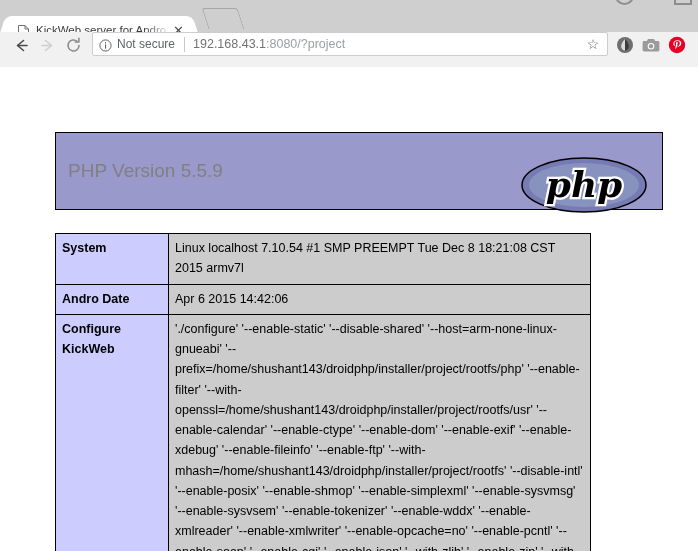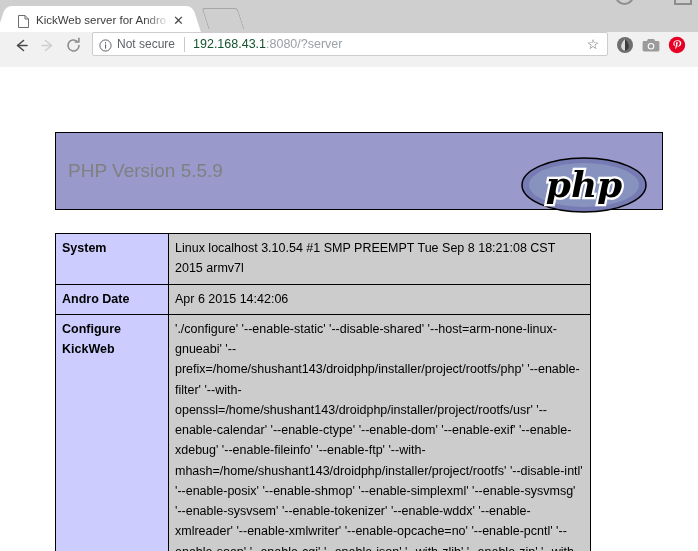--- a/index.html
+++ b/index.html
@@ -34,21 +34,21 @@
     border: 2px solid #8d8d8d;
     border-radius: 50%;
   }
   .winctrl-square {
     width: 14px; height: 14px;
     border: 2px solid #8d8d8d;
   }
 
   .tab {
     position: absolute;
-    left: 8px; top: 6px;
+    left: 8px; top: 16px;
     width: 182px; height: 28px;
     background: #ffffff;
     border-radius: 8px 8px 0 0;
     display: flex;
     align-items: center;
     padding: 0 6px 0 10px;
     box-sizing: border-box;
     transform: skewX(0deg);
   }
   .tab:before, .tab:after {
@@ -146,21 +146,21 @@
     margin: 0 8px 0 9px;
     flex: 0 0 auto;
   }
   .url {
     font-size: 12.5px;
     color: #9aa0a6;
     white-space: nowrap;
     overflow: hidden;
     flex: 1 1 auto;
   }
-  .url .host { color: #14532d; }
+  .url .host { color: #737373; }
   .star {
     width: 20px; flex: 0 0 auto;
     text-align: center;
     font-size: 14px;
     color: #5f6368;
     cursor: pointer;
   }
   .ext {
     width: 26px; height: 26px;
     flex: 0 0 auto;
@@ -284,21 +284,21 @@
     <div class="omnibox">
       <span class="sec-icon">
         <svg width="13" height="13" viewBox="0 0 13 13">
           <circle cx="6.5" cy="6.5" r="5.6" fill="none" stroke="#5f6368" stroke-width="1"></circle>
           <rect x="6" y="5.4" width="1.1" height="4.1" fill="#5f6368"></rect>
           <rect x="6" y="3.2" width="1.1" height="1.3" fill="#5f6368"></rect>
         </svg>
       </span>
       <span class="sec-label">Not secure</span>
       <span class="sec-sep"></span>
-      <span class="url"><span class="host">192.168.43.1</span><span>:8080/?server</span></span>
+      <span class="url"><span class="host">192.168.43.1</span><span>:8080/?project</span></span>
       <span class="star">☆</span>
     </div>
 
     <div class="ext">
       <svg width="18" height="18" viewBox="0 0 18 18">
         <circle cx="9" cy="9" r="8" fill="#6e6e6e"></circle>
         <path d="M9 3 C12 6.5 12.8 8.4 12.8 10.2 C12.8 12.6 11.1 14.4 9 14.4 Z" fill="#3b3b3b"></path>
         <path d="M9 3 C6 6.5 5.2 8.4 5.2 10.2 C5.2 12.6 6.9 14.4 9 14.4 Z" fill="#dcdcdc"></path>
       </svg>
     </div>
@@ -333,21 +333,21 @@
               <text x="64" y="46" fill="#000000">php</text>
             </g>
           </svg>
         </span>
       </div>
 
       <table class="phpinfo">
         <tbody>
           <tr>
             <td class="hdr">System</td>
-            <td class="val">Linux localhost 3.10.54 #1 SMP PREEMPT Tue Sep 8 18:21:08 CST 2015 armv7l</td>
+            <td class="val">Linux localhost 7.10.54 #1 SMP PREEMPT Tue Dec 8 18:21:08 CST 2015 armv7l</td>
           </tr>
           <tr>
             <td class="hdr">Andro Date</td>
             <td class="val">Apr 6 2015 14:42:06</td>
           </tr>
           <tr>
             <td class="hdr">Configure KickWeb</td>
             <td class="val">'./configure' '--enable-static' '--disable-shared' '--host=arm-none-linux-gnueabi' '--prefix=/home/shushant143/droidphp/installer/project/rootfs/php' '--enable-filter' '--with-openssl=/home/shushant143/droidphp/installer/project/rootfs/usr' '--enable-calendar' '--enable-ctype' '--enable-dom' '--enable-exif' '--enable-xdebug' '--enable-fileinfo' '--enable-ftp' '--with-mhash=/home/shushant143/droidphp/installer/project/rootfs' '--disable-intl' '--enable-posix' '--enable-shmop' '--enable-simplexml' '--enable-sysvmsg' '--enable-sysvsem' '--enable-tokenizer' '--enable-wddx' '--enable-xmlreader' '--enable-xmlwriter' '--enable-opcache=no' '--enable-pcntl' '--enable-soap' '--enable-cgi' '--enable-json' '--with-zlib' '--enable-zip' '--with-mysql' '--enable-mysqlnd' '--with-mysqli=mysqlnd' '--enable-pdo' '--with-pdo-mysql=mysqlnd' '--enable-libxml' '--with-pdo-sqlite' '--with-sqlite3' '--enable-sockets' '--enable-</td>
           </tr>
         </tbody>

